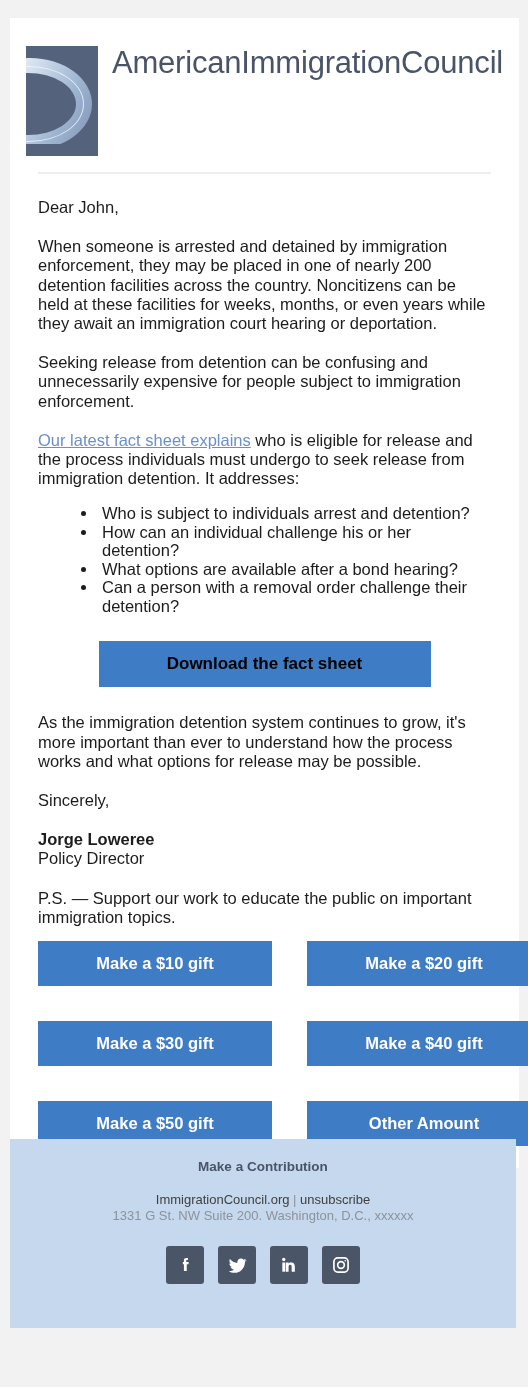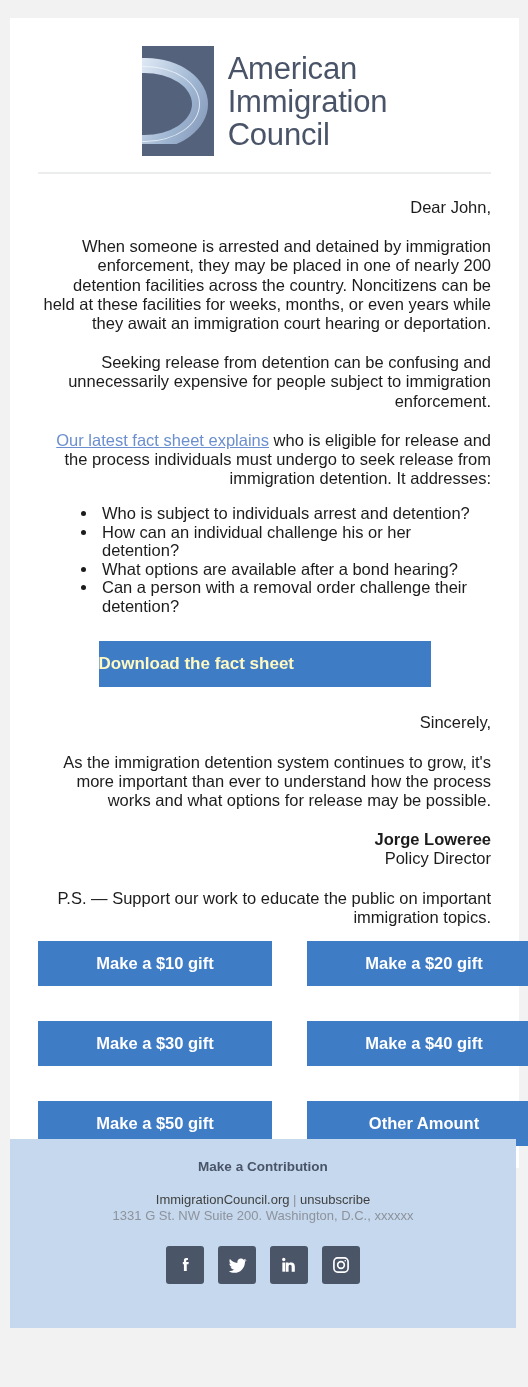--- a/index.html
+++ b/index.html
@@ -74,21 +74,21 @@
     position: absolute;
     left: 0; bottom: 0;
     width: 72px; height: 12px;
     background: #55627c;
   }
 
   .logo-words {
     margin-left: 14px;
     text-align: left;
     display: flex;
-    flex-direction: column;
+    flex-direction: row;
     justify-content: center;
     color: #4a5468;
   }
   .logo-words span {
     display: block;
     font-size: 31px;
     line-height: 33px;
     font-weight: 400;
     letter-spacing: -0.2px;
     white-space: nowrap;
@@ -100,21 +100,21 @@
     background: #eceded;
   }
 
   
   .body {
     padding: 24px 28px 0 28px;
     color: #1c1c1c;
     font-size: 16.5px;
     line-height: 19.2px;
   }
-  .body p { margin-bottom: 20px; text-align: right; }
+  .body p { margin-bottom: 20px; }
   .body p:last-child { margin-bottom: 0; }
 
   a.inline-link {
     color: #6b8fce;
     text-decoration: underline;
   }
 
   ul.facts {
     margin: -4px 0 20px 0;
     padding-left: 60px;
@@ -129,24 +129,24 @@
   
   .cta-wrap {
     text-align: center;
     padding: 6px 0 26px 0;
   }
   .cta-button {
     display: inline-block;
     width: 332px;
     padding: 13px 0;
     background: #3f7cc6;
-    color: #fef9c3;
+    color: #000000;
     font-size: 17px;
     font-weight: bold;
-    text-align: left;
+    text-align: center;
     border: none;
     cursor: pointer;
     font-family: "Liberation Sans", sans-serif;
   }
 
   .signature-name { font-weight: bold; }
 
   
   .gift-grid {
     padding: 14px 0 22px 0;
@@ -251,23 +251,23 @@
         <li>Who is subject to individuals arrest and detention?</li>
         <li>How can an individual challenge his or her detention?</li>
         <li>What options are available after a bond hearing?</li>
         <li>Can a person with a removal order challenge their detention?</li>
       </ul>
 
       <div class="cta-wrap">
         <button class="cta-button">Download the fact sheet</button>
       </div>
 
+      <p>As the immigration detention system continues to grow, it's more important than ever to understand how the process works and what options for release may be possible.</p>
+
       <p>Sincerely,</p>
-
-      <p>As the immigration detention system continues to grow, it's more important than ever to understand how the process works and what options for release may be possible.</p>
 
       <p>
         <span class="signature-name">Jorge Loweree</span><br>
         <span>Policy Director</span>
       </p>
 
       <p>P.S. — Support our work to educate the public on important immigration topics.</p>
     </div>
 
     <div class="gift-grid">

